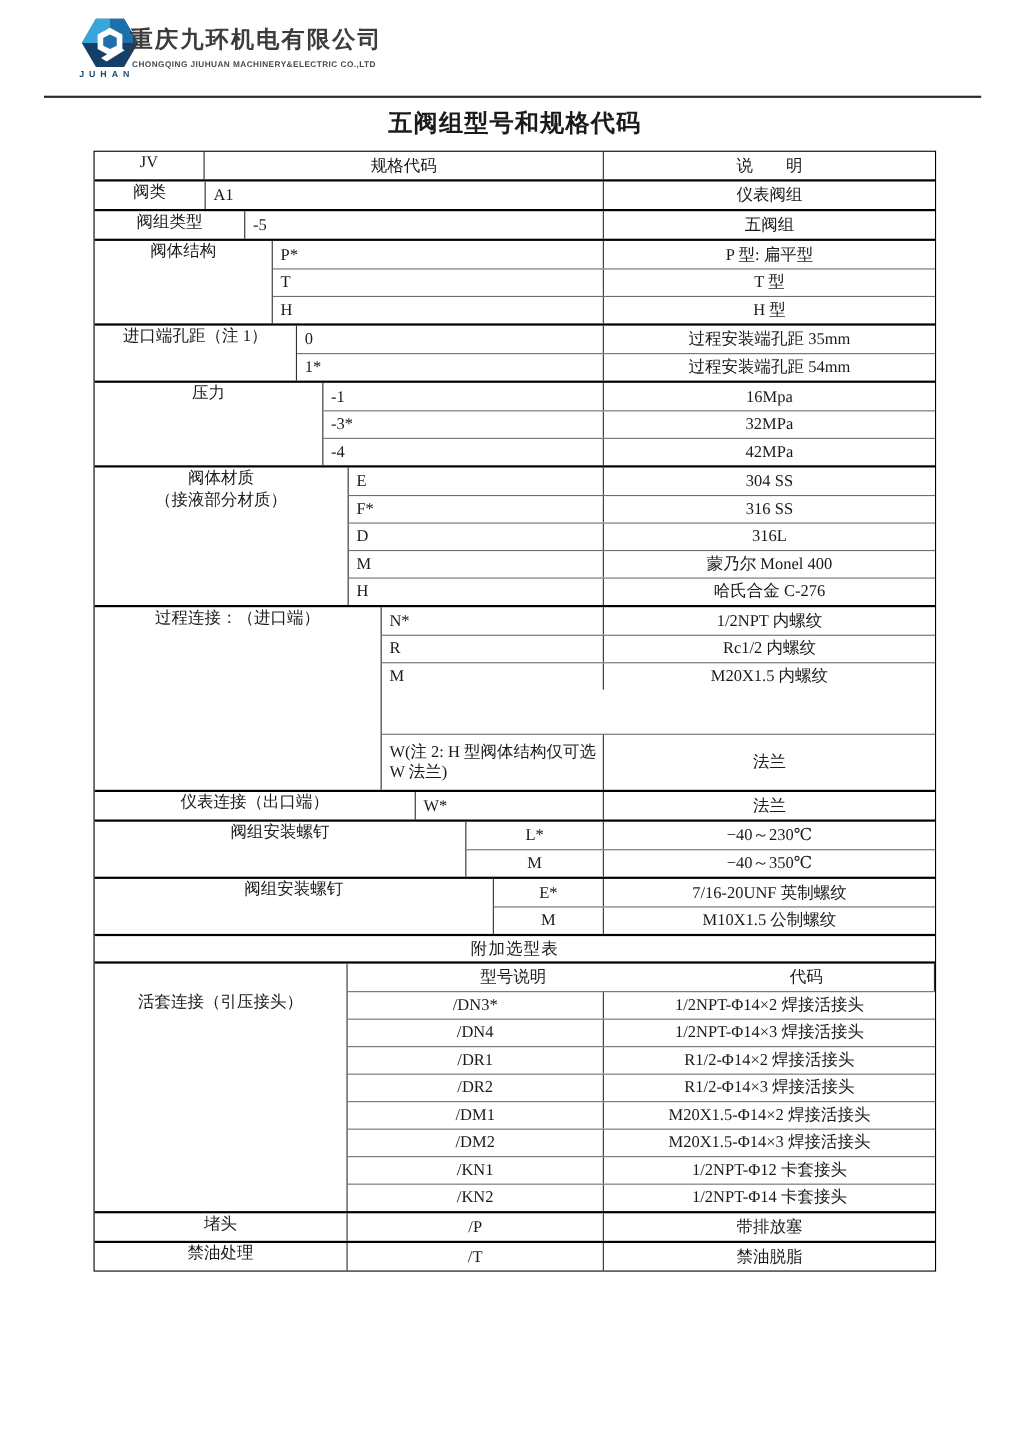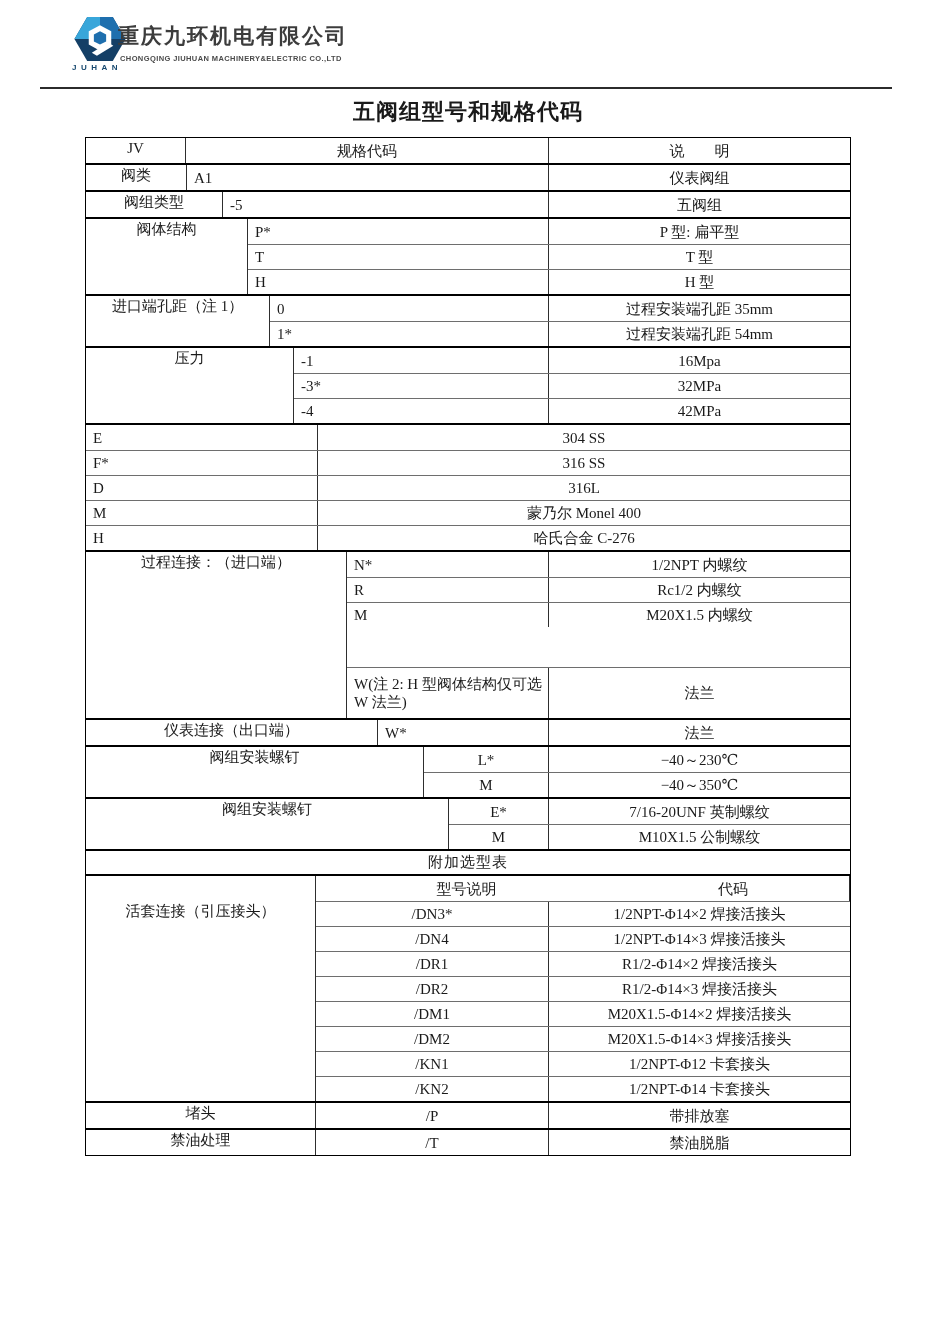--- a/index.html
+++ b/index.html
@@ -173,20 +173,24 @@
           <div class="cell code" style="width: 255px;">-3*</div>
           <div class="cell desc">32MPa</div>
         </div>
         <div class="rowline">
           <div class="cell code" style="width: 255px;">-4</div>
           <div class="cell desc">42MPa</div>
         </div>
       </div>
     </div>
     <div class="section">
+      <div class="cell label" style="width: 231px;">
+        <div>阀体材质</div>
+        <div>（接液部分材质）</div>
+      </div>
       <div class="rows-col">
         <div class="rowline">
           <div class="cell code" style="width: 232px;">E</div>
           <div class="cell desc">304 SS</div>
         </div>
         <div class="rowline">
           <div class="cell code" style="width: 232px;">F*</div>
           <div class="cell desc">316 SS</div>
         </div>
         <div class="rowline">

